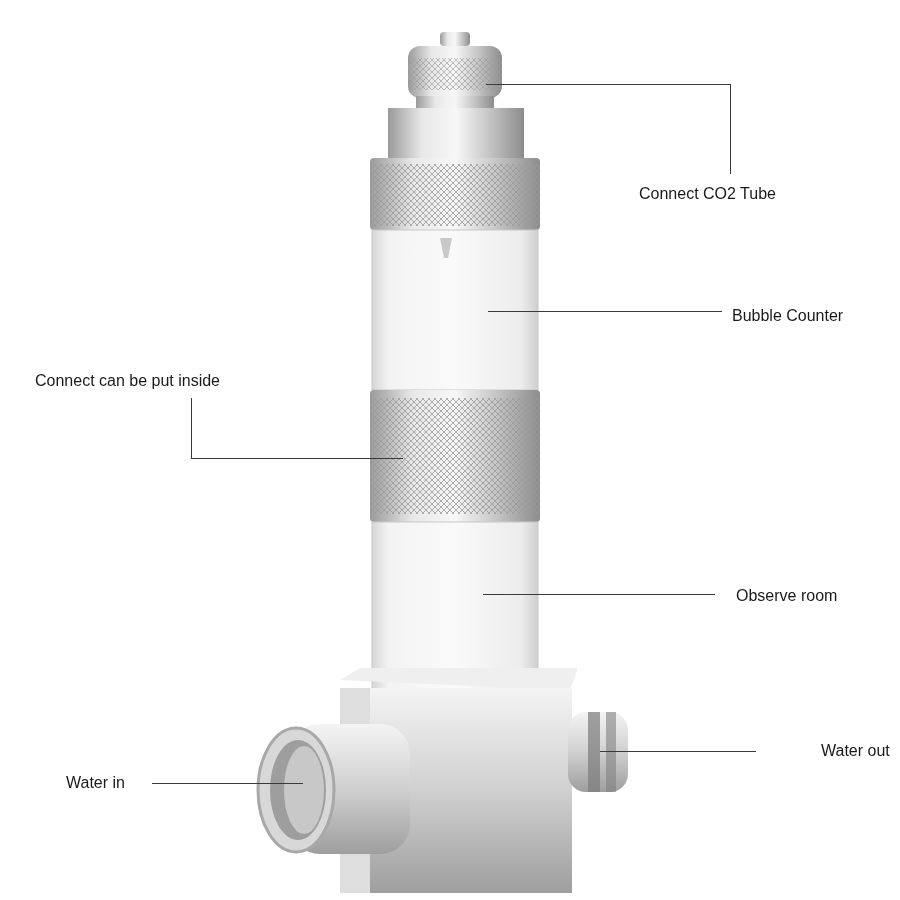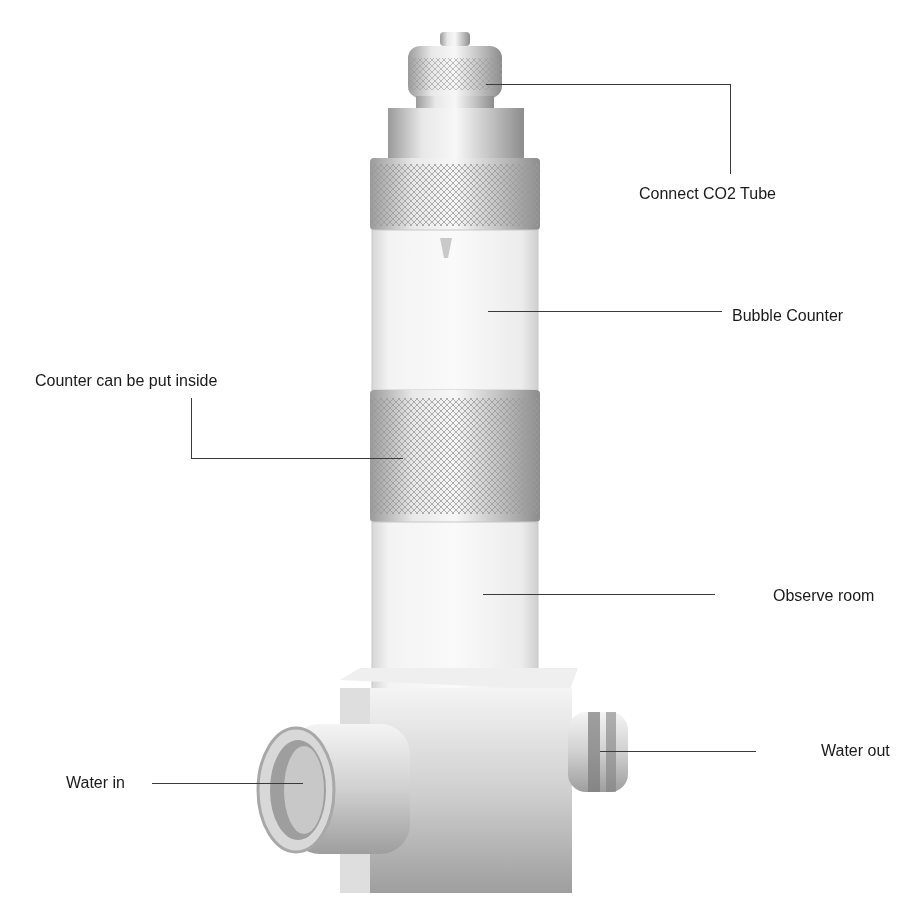--- a/index.html
+++ b/index.html
@@ -92,16 +92,16 @@
 <div class="line" style="left:191px;top:458px;width:212px;height:1px;"></div>
 
 <div class="line" style="left:483px;top:594px;width:232px;height:1px;"></div>
 
 <div class="line" style="left:152px;top:783px;width:151px;height:1px;"></div>
 
 <div class="line" style="left:600px;top:751px;width:156px;height:1px;"></div>
 
 <div class="label" style="left:639px;top:186px;">Connect CO2 Tube</div>
 <div class="label" style="left:732px;top:308px;">Bubble Counter</div>
-<div class="label" style="left:35px;top:373px;">Counter can be put inside</div>
-<div class="label" style="left:773px;top:588px;">Observe room</div>
+<div class="label" style="left:35px;top:373px;">Connect can be put inside</div>
+<div class="label" style="left:736px;top:588px;">Observe room</div>
 <div class="label" style="left:66px;top:775px;">Water in</div>
 <div class="label" style="left:774px;top:743px;margin-left:47px;">Water out</div>
 
 </body></html>

